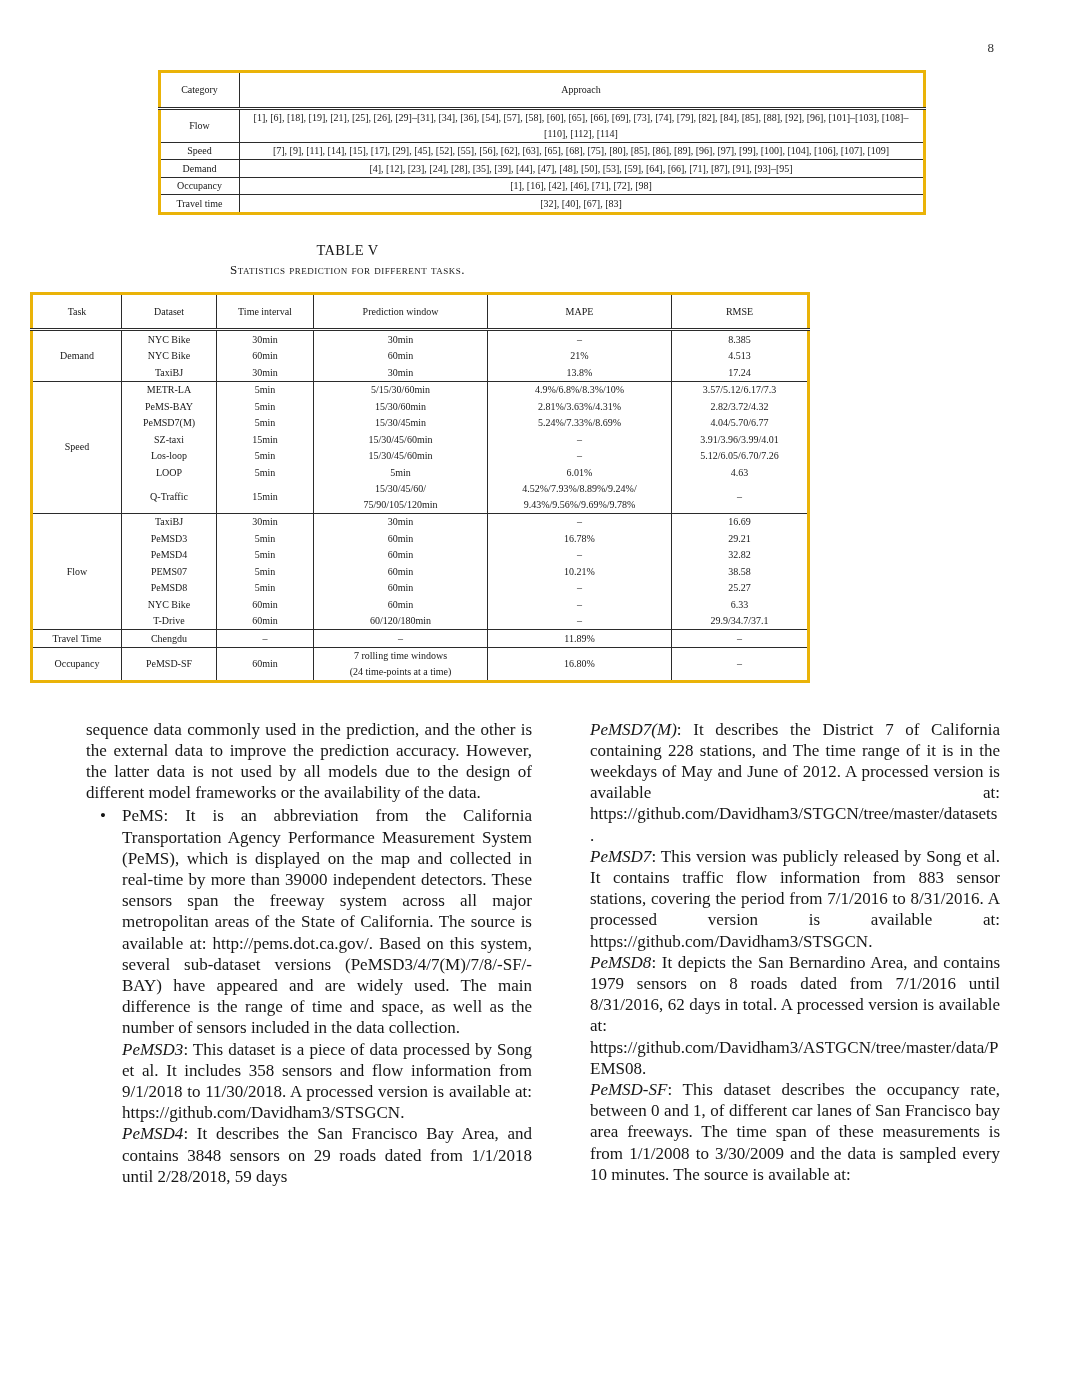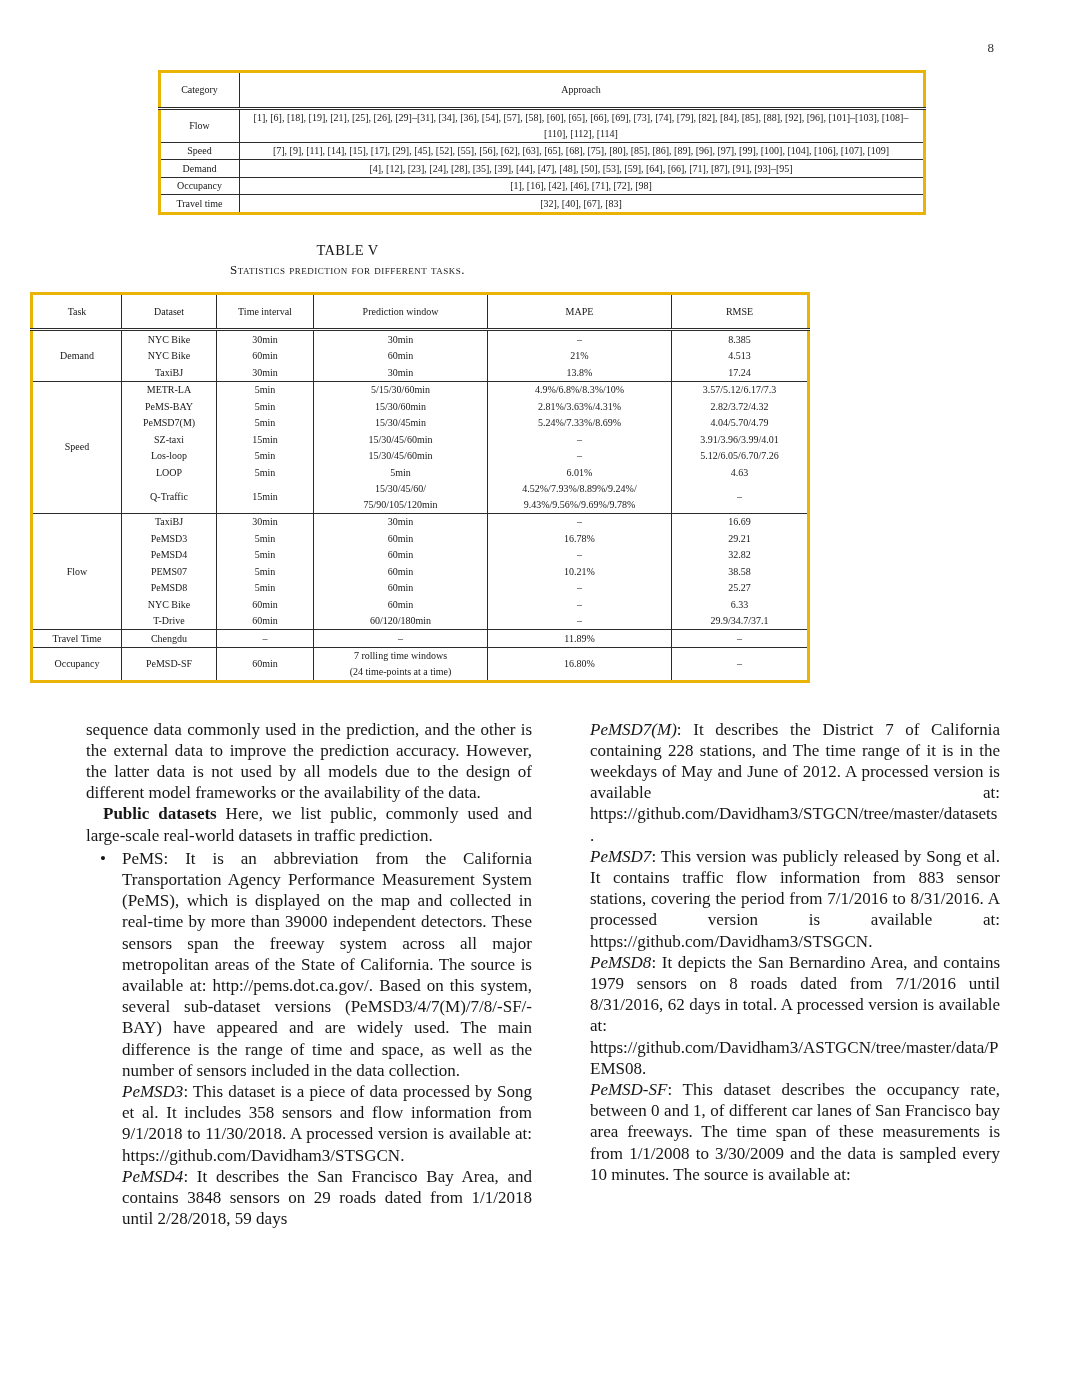--- a/index.html
+++ b/index.html
@@ -181,21 +181,21 @@
           <td>5min</td>
           <td>15/30/60min</td>
           <td>2.81%/3.63%/4.31%</td>
           <td>2.82/3.72/4.32</td>
         </tr>
         <tr>
           <td>PeMSD7(M)</td>
           <td>5min</td>
           <td>15/30/45min</td>
           <td>5.24%/7.33%/8.69%</td>
-          <td>4.04/5.70/4.79</td>
+          <td>4.04/5.70/6.77</td>
         </tr>
         <tr>
           <td>SZ-taxi</td>
           <td>15min</td>
           <td>15/30/45/60min</td>
           <td>–</td>
           <td>3.91/3.96/3.99/4.01</td>
         </tr>
         <tr>
           <td>Los-loop</td>
@@ -290,21 +290,20 @@
           <td>16.80%</td>
           <td>–</td>
         </tr>
       </tbody>
     </table>
   </div>
 
   <div class="body-text">
     <div class="col">
       <p class="para"><span>sequence data commonly used in the prediction, and the other is the external data to improve the prediction accuracy. However, the latter data is not used by all models due to the design of different model frameworks or the availability of the data.</span></p>
-      <p class="para indent"><span class="lead-bold">Public datasets</span><span> Here, we list public, commonly used and large-scale real-world datasets in traffic prediction.</span></p>
       <div class="bullet-item">
         <span class="bullet-marker">•</span>
         <p class="para"><span>PeMS: It is an abbreviation from the California Transportation Agency Performance Measurement System (PeMS), which is displayed on the map and collected in real-time by more than 39000 independent detectors. These sensors span the freeway system across all major metropolitan areas of the State of California. The source is available at: http://pems.dot.ca.gov/. Based on this system, several sub-dataset versions (PeMSD3/4/7(M)/7/8/-SF/-BAY) have appeared and are widely used. The main difference is the range of time and space, as well as the number of sensors included in the data collection.</span></p>
         <p class="para"><span class="lead-italic">PeMSD3</span><span>: This dataset is a piece of data processed by Song et al. It includes 358 sensors and flow information from 9/1/2018 to 11/30/2018. A processed version is available at: https://github.com/Davidham3/STSGCN.</span></p>
         <p class="para"><span class="lead-italic">PeMSD4</span><span>: It describes the San Francisco Bay Area, and contains 3848 sensors on 29 roads dated from 1/1/2018 until 2/28/2018, 59 days</span></p>
       </div>
     </div>
     <div class="col">
       <div class="cont-indent">
         <p class="para"><span class="lead-italic">PeMSD7(M)</span><span>: It describes the District 7 of California containing 228 stations, and The time range of it is in the weekdays of May and June of 2012. A processed version is available at: https://github.com/Davidham3/STGCN/tree/master/datasets.</span></p>

